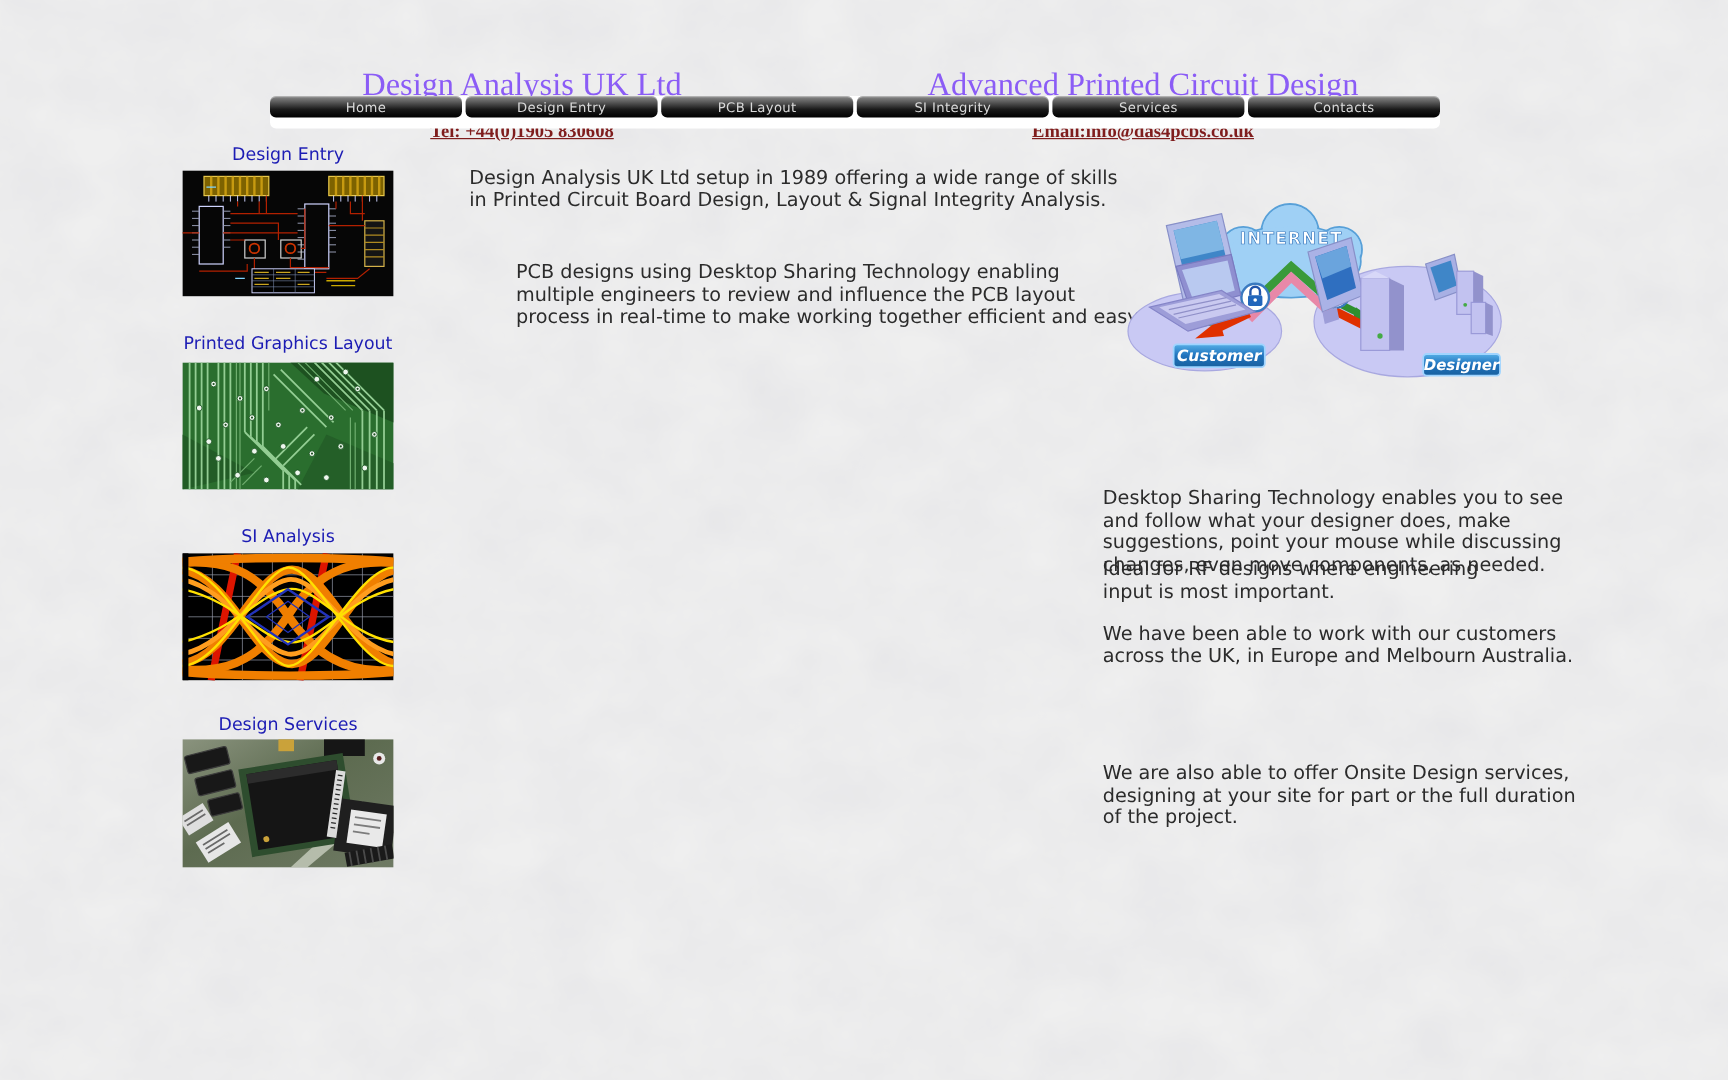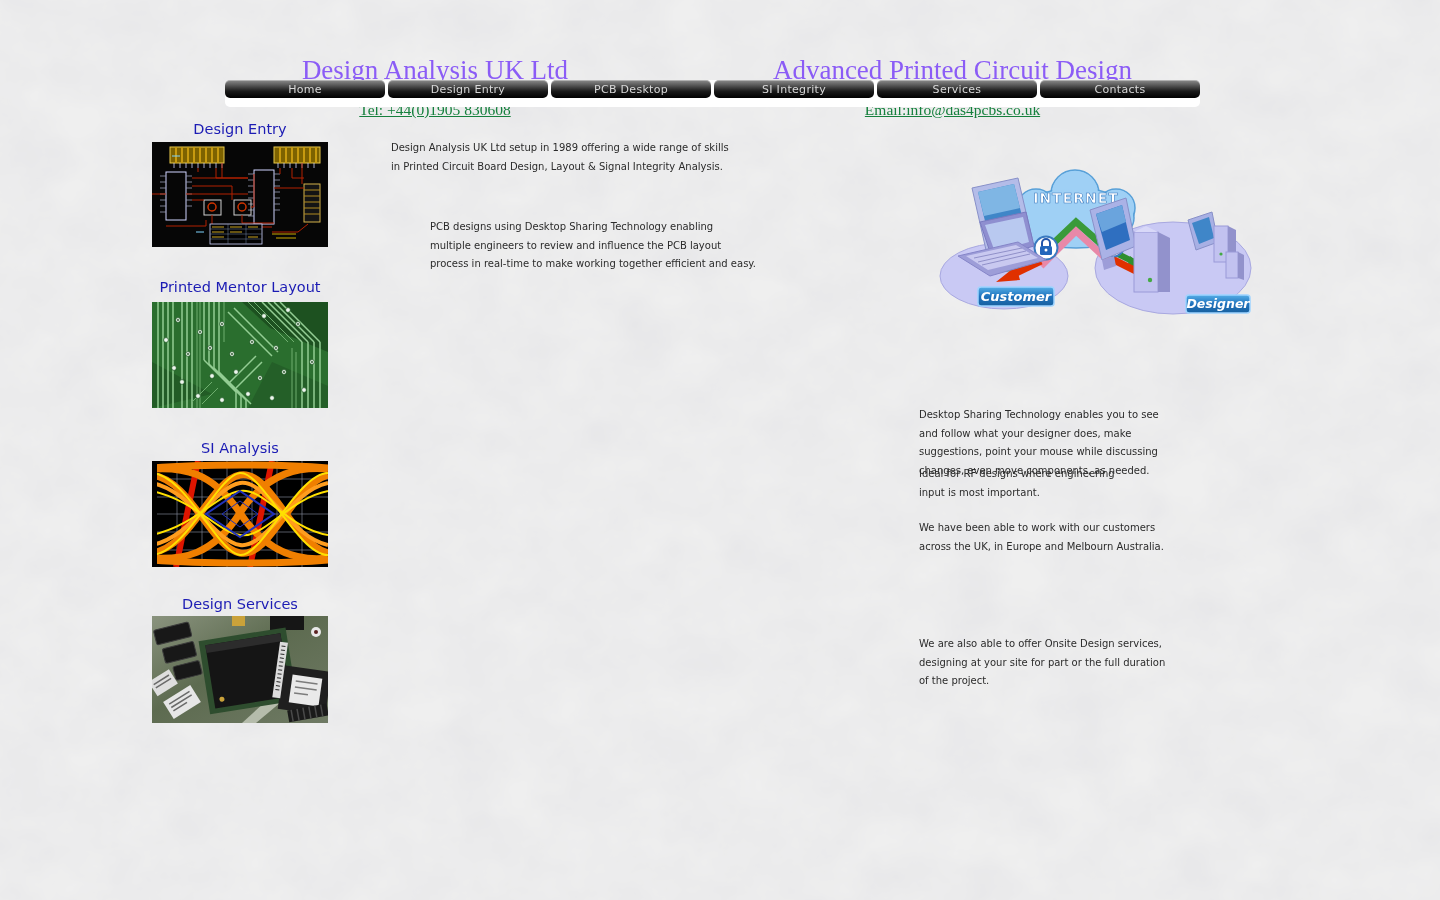--- a/index.html
+++ b/index.html
@@ -5,36 +5,36 @@
   html,body{margin:0;padding:0;width:1440px;height:900px;overflow:hidden;background:#efefef;}
   .page{position:relative;width:1440px;height:900px;font-family:"DejaVu Sans","Liberation Sans",sans-serif;color:#2b2b2b;}
   .texture{position:absolute;left:0;top:0;z-index:0;}
   .layer{position:absolute;z-index:1;}
 
   
   .hdr-col{position:absolute;text-align:center;}
   .hdr-left{left:230px;top:10px;width:410px;}
   .hdr-right{left:745px;top:10px;width:415px;}
   .company{font-family:"Liberation Serif","DejaVu Serif",serif;font-size:27px;color:#8b5cf6;line-height:32px;margin-top:44px;}
-  .contact{font-family:"Liberation Serif","DejaVu Serif",serif;font-size:15.5px;color:#15803d;text-decoration:underline;margin-top:15px;display:inline-block;cursor:pointer;}
+  .contact{font-family:"Liberation Serif","DejaVu Serif",serif;font-size:15.5px;color:#7f1d1d;text-decoration:underline;margin-top:15px;display:inline-block;cursor:pointer;font-weight:bold;}
 
   
   .nav{position:absolute;left:225px;top:80px;width:975px;height:27px;background:#ffffff;display:flex;gap:3px;padding:0;box-sizing:border-box;border-radius:5px;}
   .nav-btn{flex:1 1 0;height:18px;border-radius:5px;border:none;
     background:linear-gradient(180deg,#8c8c8c 0%,#5a5a5a 28%,#1a1a1a 62%,#000 100%);
     color:#d9d9d9;font-family:"DejaVu Sans","Liberation Sans",sans-serif;font-size:11px;letter-spacing:.3px;cursor:pointer;
     box-shadow:inset 0 1px 0 rgba(255,255,255,.35);}
 
   
   .side-label{position:absolute;left:152px;width:176px;text-align:center;font-size:14.5px;color:#1c1cb4;cursor:pointer;}
   .thumb{position:absolute;left:152px;width:176px;cursor:pointer;display:block;}
   .thumb svg{display:block;}
 
   
-  .para{position:absolute;font-size:10px;line-height:18.6px;white-space:pre-line;color:#2b2b2b;}
+  .para{position:absolute;font-size:16px;line-height:18.6px;white-space:pre-line;color:#2b2b2b;}
   .main-col{left:391px;width:560px;}
   .aside-col{left:919px;width:400px;}
 
   
   .illus{position:absolute;left:938px;top:166px;width:315px;height:154px;}
 </style>
 </head>
 <body>
 
 <div class="page">
@@ -53,21 +53,21 @@
     <span class="contact">Tel: +44(0)1905 830608</span>
   </div>
   <div class="layer hdr-col hdr-right">
     <div class="company">Advanced Printed Circuit Design</div>
     <span class="contact">Email:info@das4pcbs.co.uk</span>
   </div>
 
   <div class="layer nav">
     <button class="nav-btn">Home</button>
     <button class="nav-btn">Design Entry</button>
-    <button class="nav-btn">PCB Desktop</button>
+    <button class="nav-btn">PCB Layout</button>
     <button class="nav-btn">SI Integrity</button>
     <button class="nav-btn">Services</button>
     <button class="nav-btn">Contacts</button>
   </div>
 
   <div class="layer side-label" style="top:121px;">Design Entry</div>
   <div class="layer thumb" style="top:142px;">
     <svg width="176" height="105" viewBox="0 0 176 105">
       <rect width="176" height="105" fill="#060606"></rect>
 
@@ -103,21 +103,21 @@
       <g>
         <rect x="58" y="82" width="52" height="20" fill="#020202" stroke="#cfd4ff" stroke-width="0.8"></rect>
         <path d="M58 87h52M58 92h52M58 97h52M76 82v20M94 82v20" stroke="#7788aa" stroke-width="0.5"></path>
         <path d="M60 85h12M78 85h12M96 85h10M60 90h12M78 90h12M60 95h12M96 95h10" stroke="#caa520" stroke-width="1"></path>
       </g>
       <path d="M120 92h24M124 96h20" stroke="#ccaa00" stroke-width="1.2"></path>
       <path d="M44 90h8M20 14h8" stroke="#7fd4ff" stroke-width="1"></path>
     </svg>
   </div>
 
-  <div class="layer side-label" style="top:279px;">Printed Mentor Layout</div>
+  <div class="layer side-label" style="top:279px;">Printed Graphics Layout</div>
   <div class="layer thumb" style="top:302px;">
     <svg width="176" height="106" viewBox="0 0 176 106">
       <rect width="176" height="106" fill="#2a6e2e"></rect>
       <polygon points="90,0 176,0 176,50 118,26" fill="#1d5120"></polygon>
       <polygon points="0,60 60,92 0,106" fill="#225c26"></polygon>
       <polygon points="120,60 176,84 176,106 96,106" fill="#245f28"></polygon>
 
       <g stroke="#93cd93" stroke-width="1.5">
         <path d="M6 0V106M11 0V106M16 0V106M21 0V106M30 0V106M35 0V106M40 0V106"></path>
         <path d="M52 0V58M57 0V62M62 0V66M67 0V70"></path>

